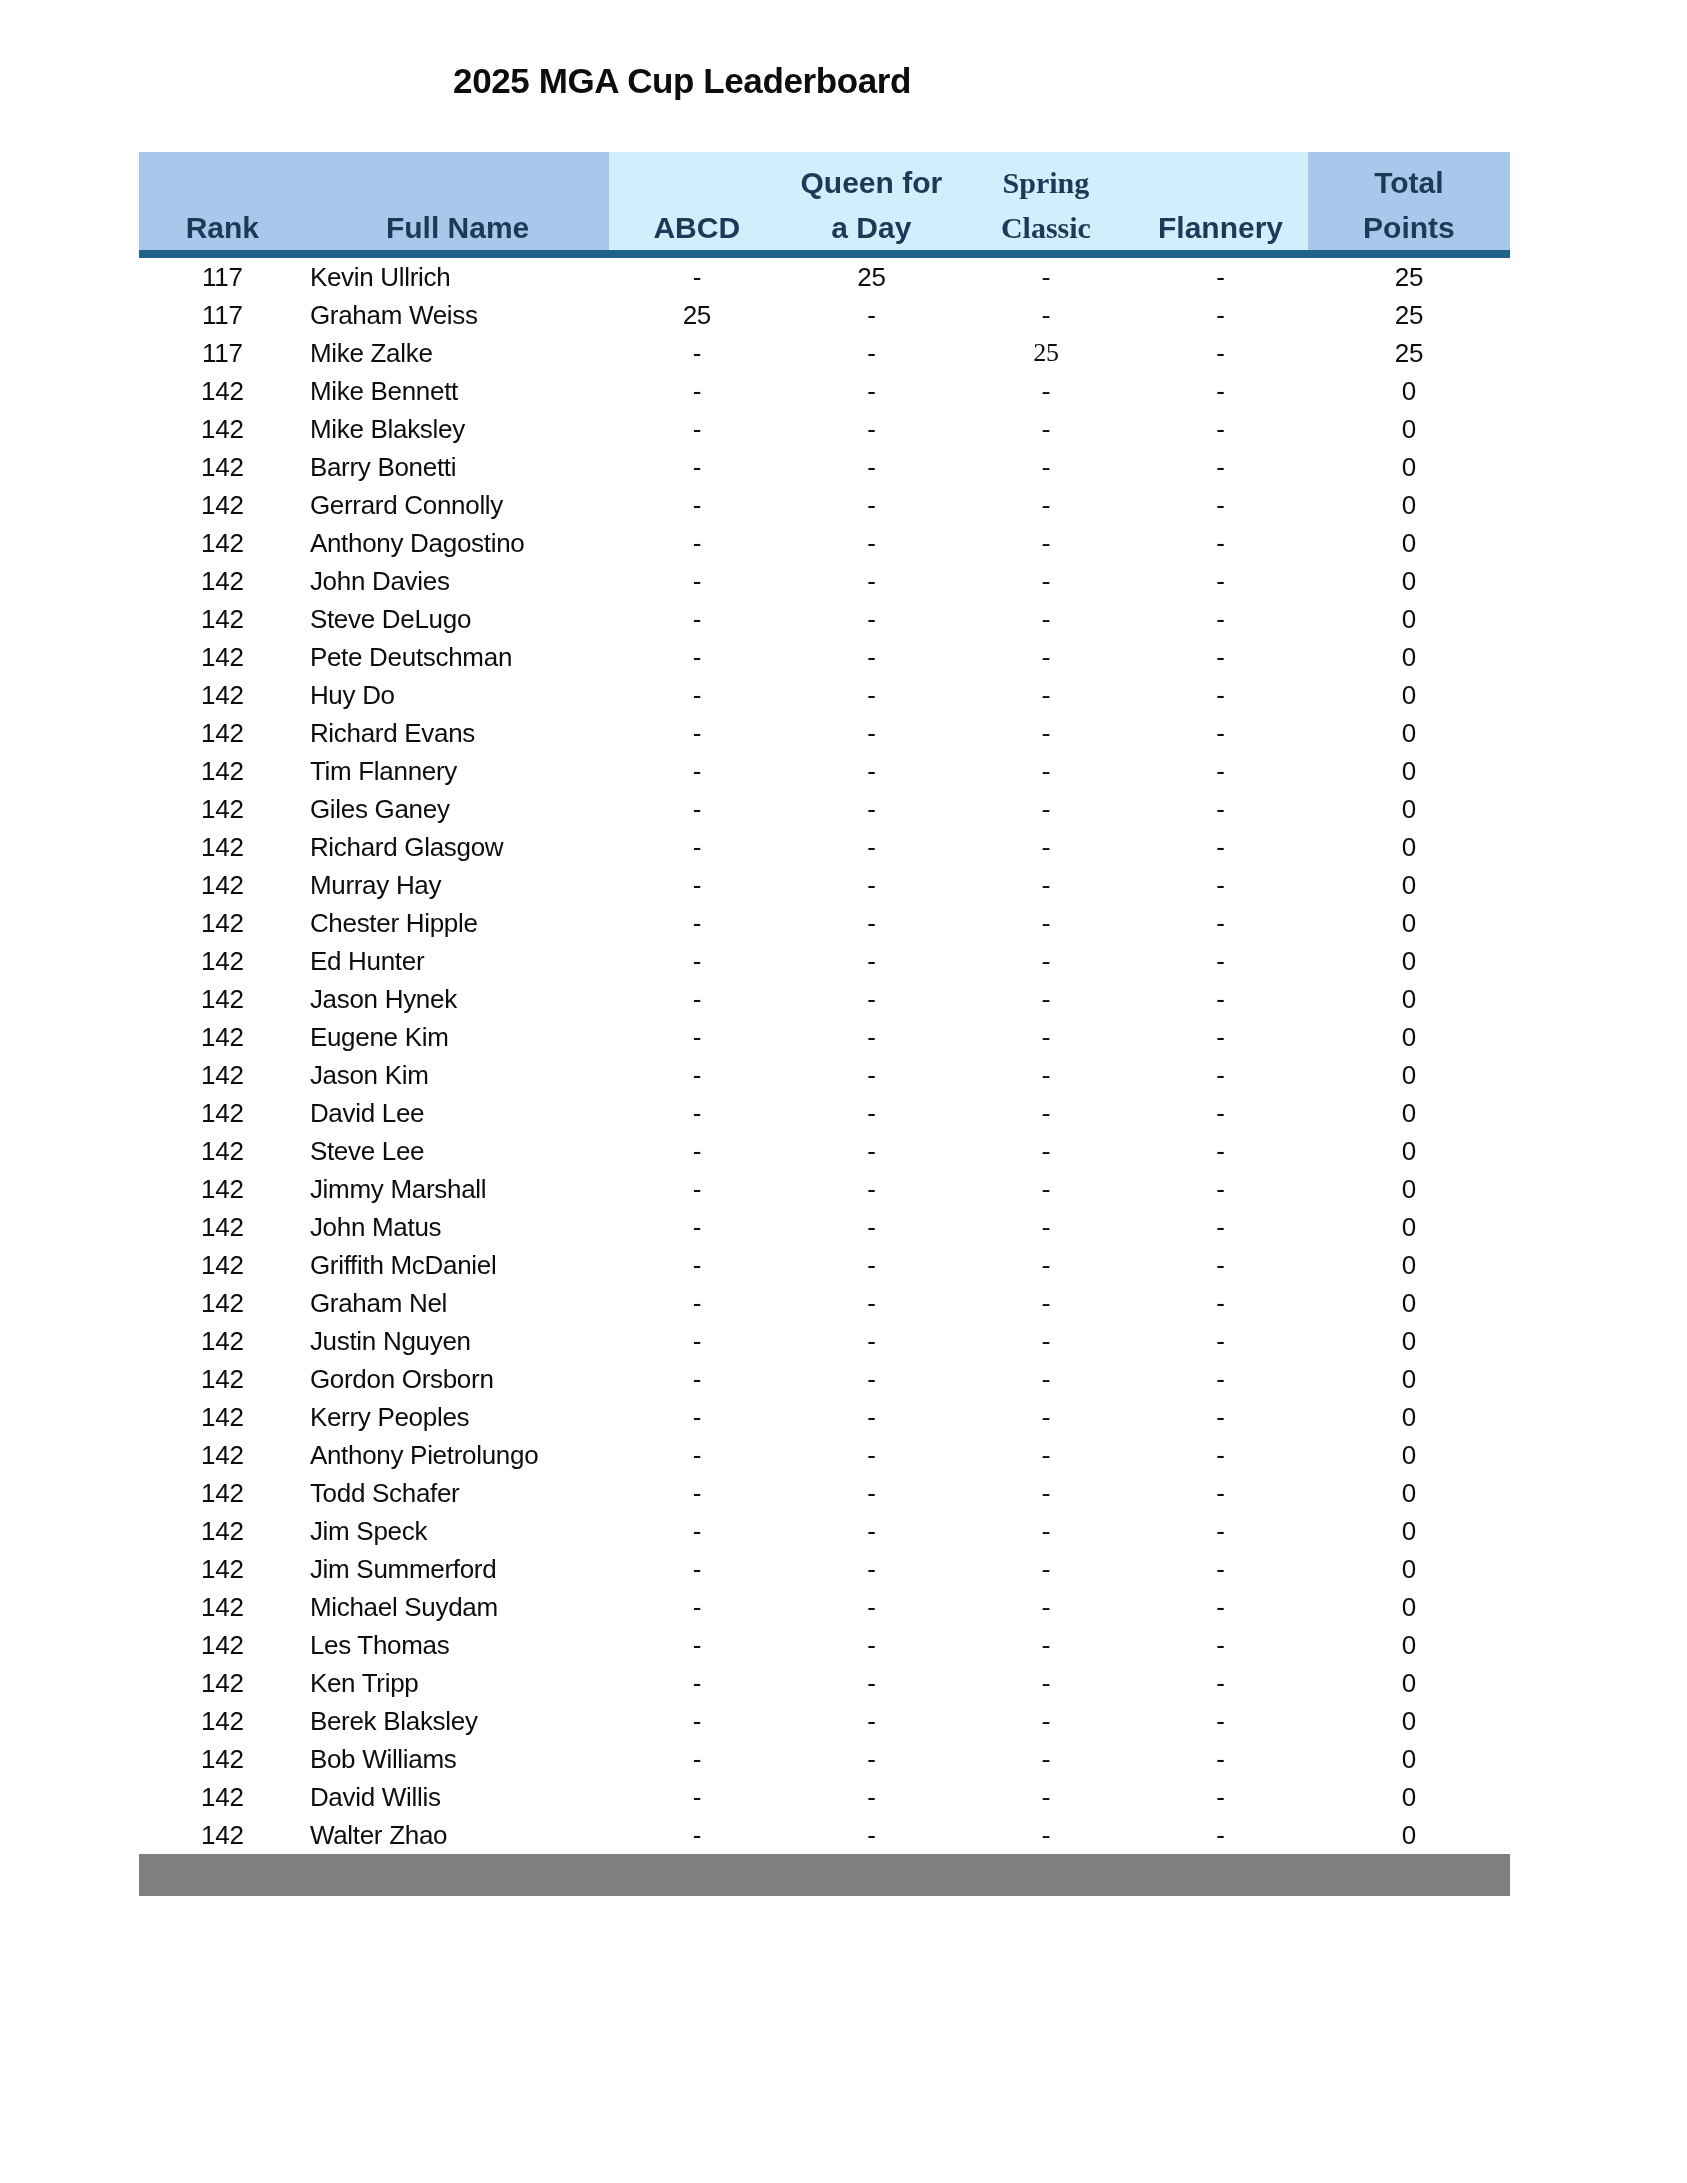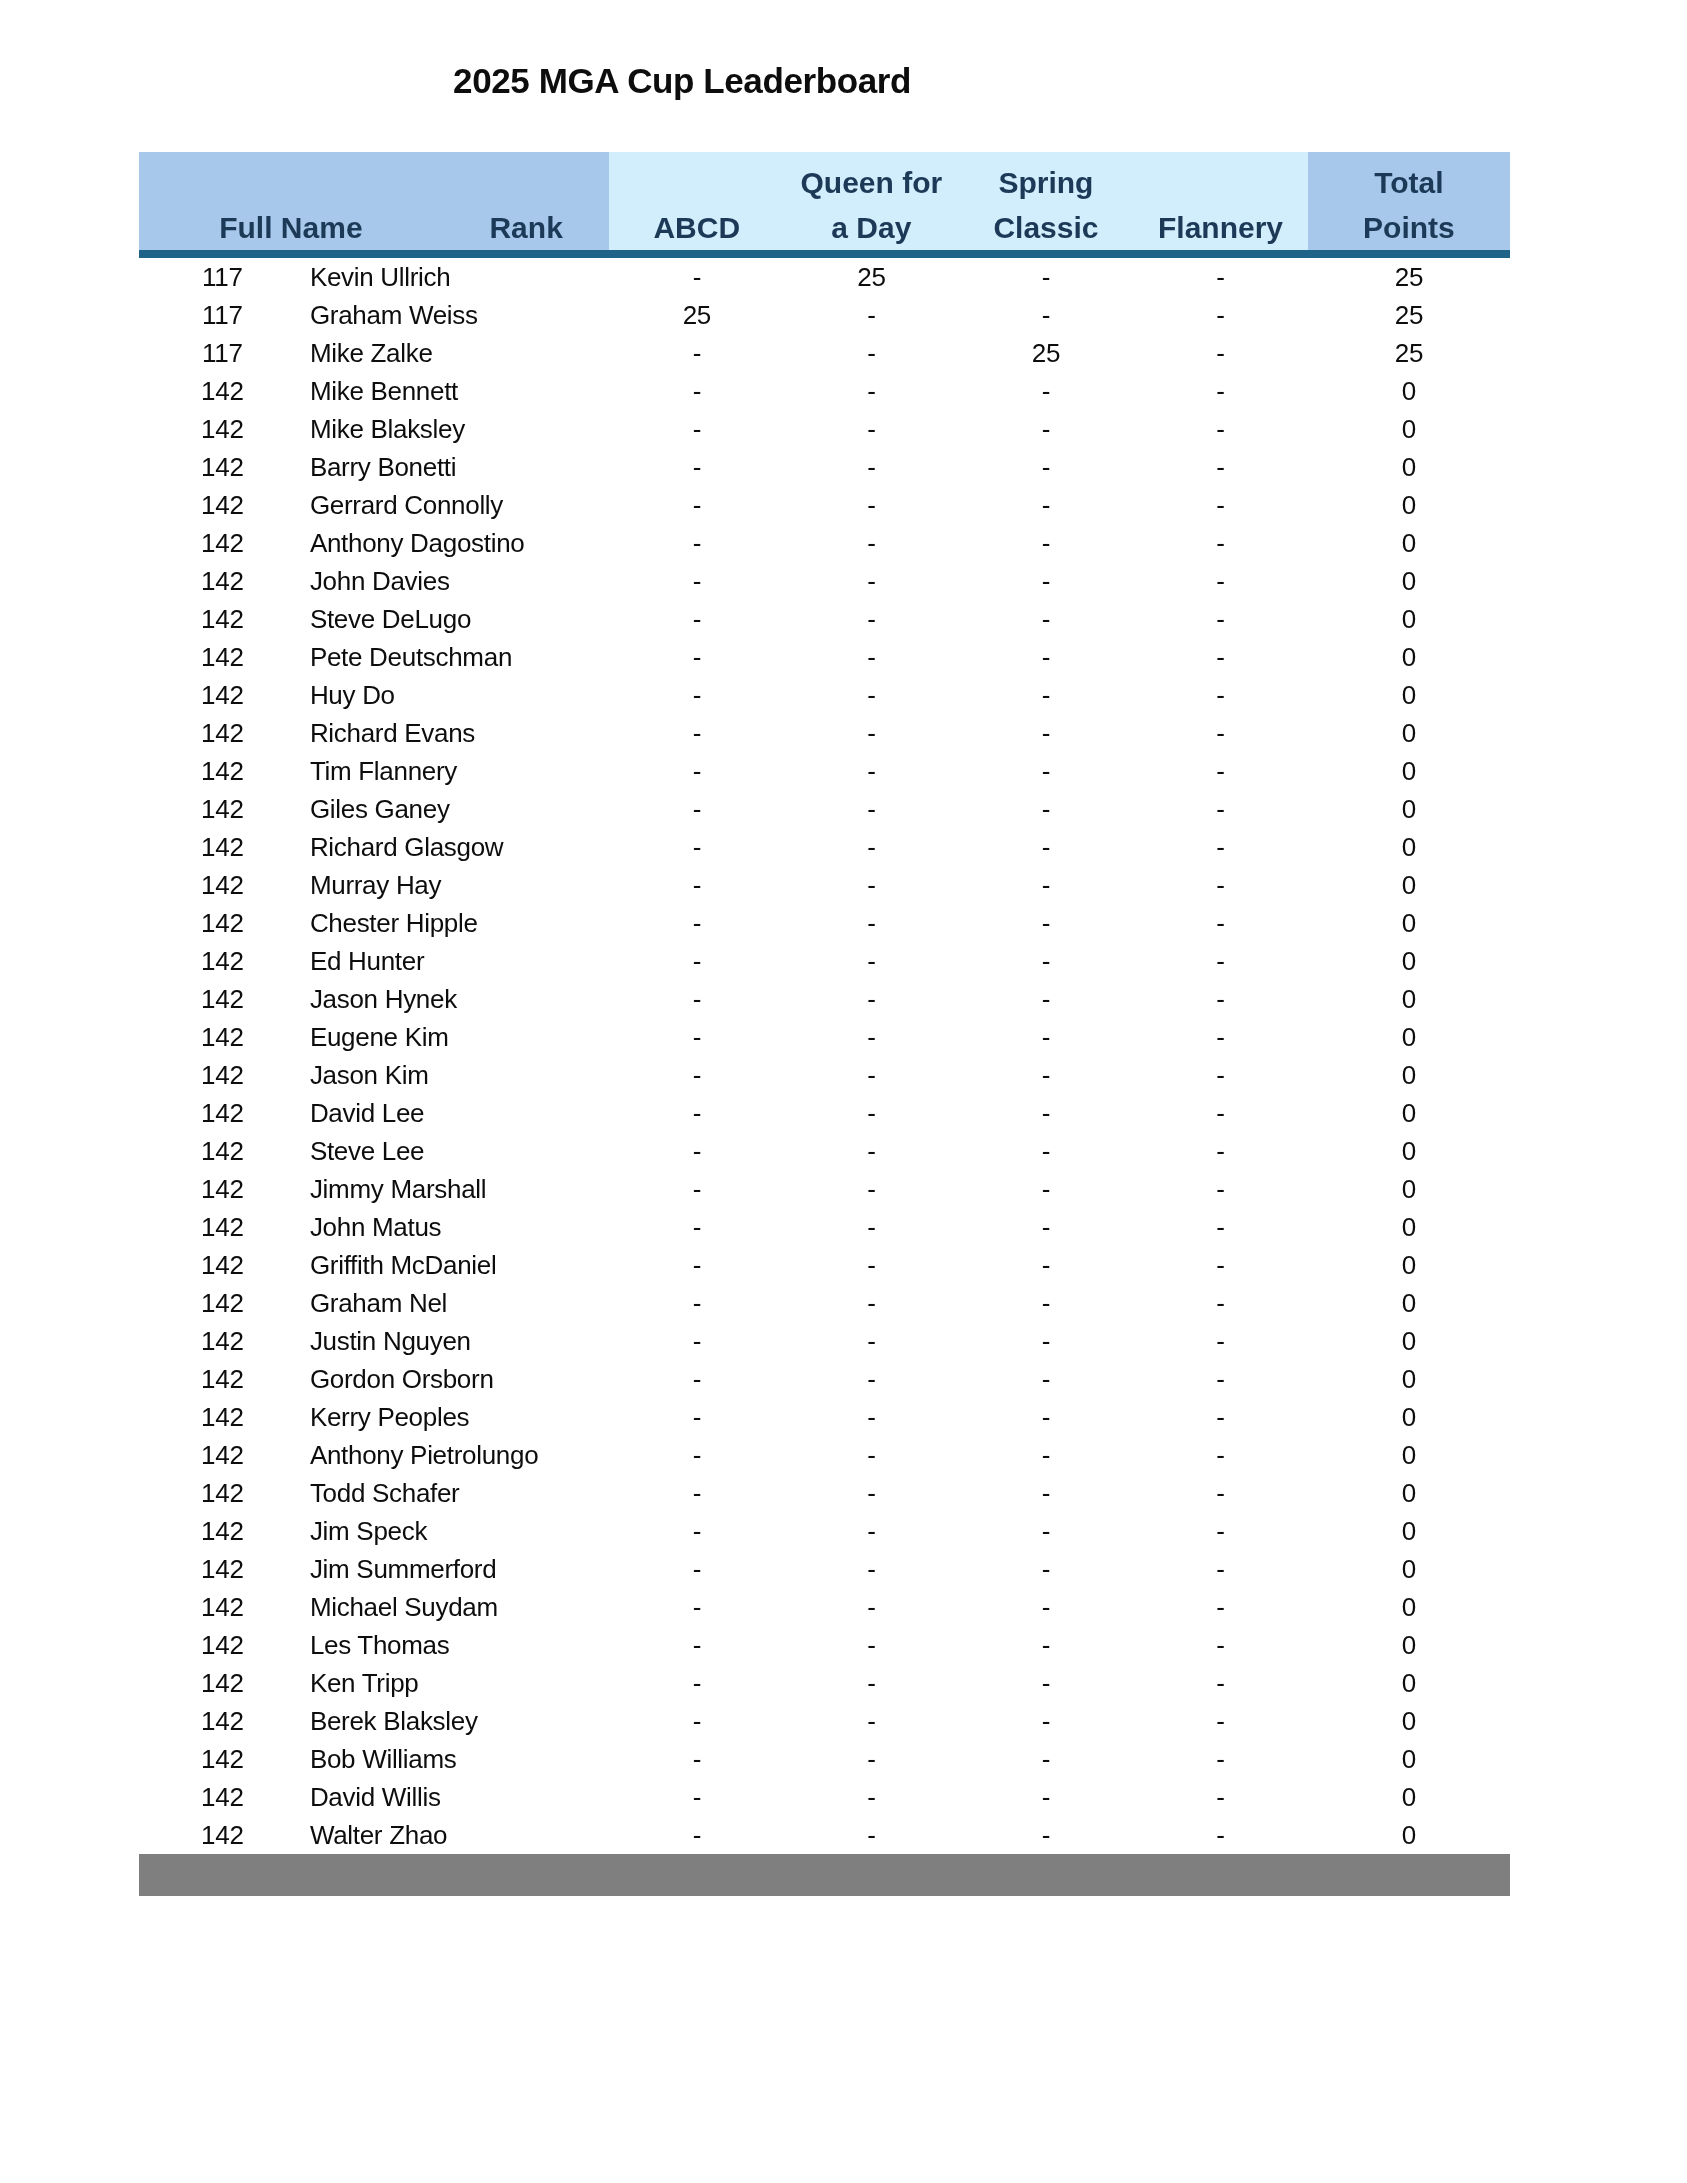--- a/index.html
+++ b/index.html
@@ -51,21 +51,21 @@
     padding-bottom:0;
     white-space:pre-line;
     box-sizing:border-box;
   }
   .band-dark{background:var(--band-dark);}
   .band-light{background:var(--band-light);}
   .col-rank{width:169px;}
   .col-name{width:308px;}
   .col-abcd{width:177px;}
   .col-queen{width:177px;}
-  .col-spring{width:177px;}
+  .col-spring{width:177px;font-family:Liberation Serif, serif;}
   .col-waterfall{width:177px;}
   .col-total{width:205px;}
   .tbody{display:block;}
   .tr{
     display:flex;
     height:38px;
     font-size:26px;
     letter-spacing:-0.3px;
     text-align:center;
   }
@@ -85,22 +85,22 @@
     background:var(--footer-gray);
   }
 </style>
 </head>
 <body>
 
 <h1 class="page-title">2025 MGA Cup Leaderboard</h1>
 
 <div class="board">
   <div class="thead">
+    <div class="th col-rank band-dark">Rank</div>
     <div class="th col-name band-dark">Full Name</div>
-    <div class="th col-rank band-dark">Rank</div>
     <div class="th col-abcd band-light">ABCD</div>
     <div class="th col-queen band-light">Queen for
 a Day</div>
     <div class="th col-spring band-light">Spring
 Classic</div>
     <div class="th col-waterfall band-light">Flannery</div>
     <div class="th col-total band-dark">Total
 Points</div>
   </div>
   <div class="tbody" id="tbody">

